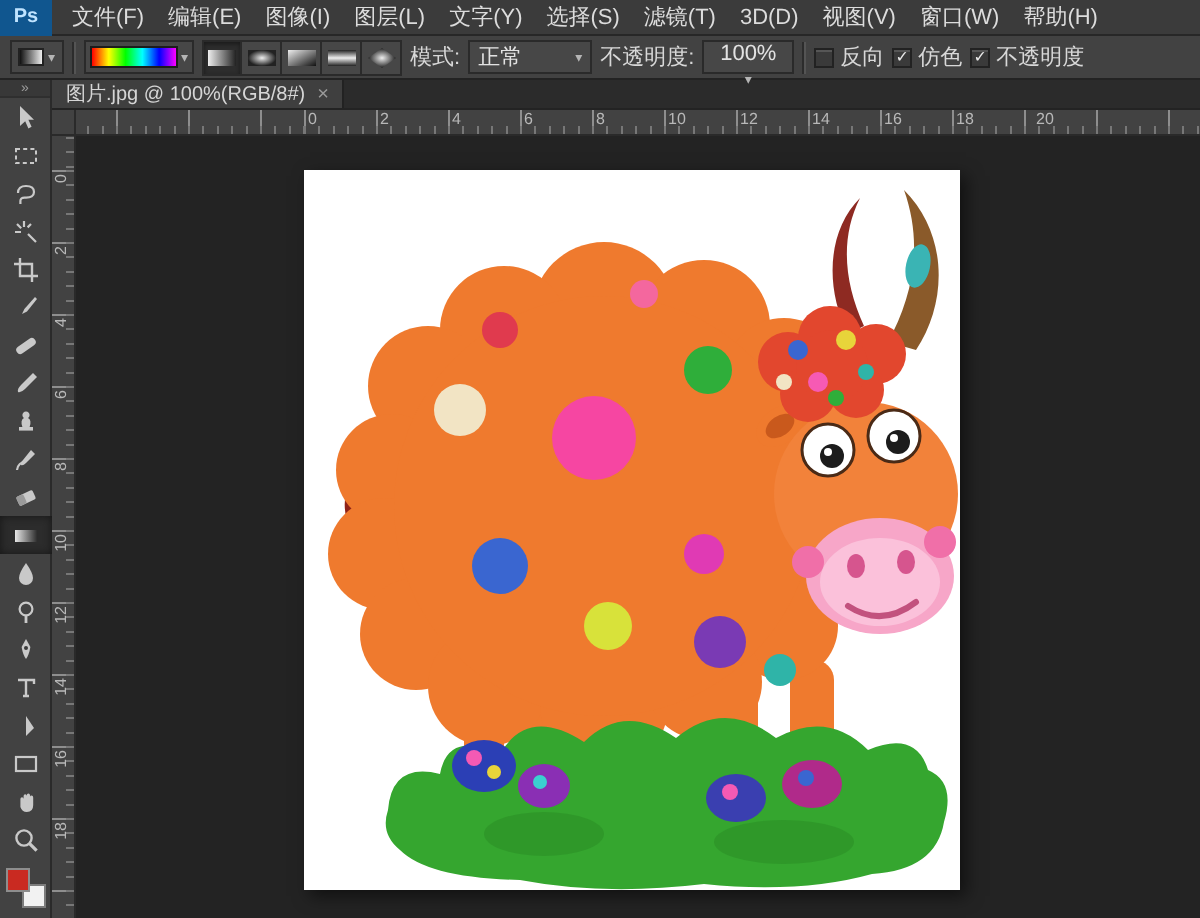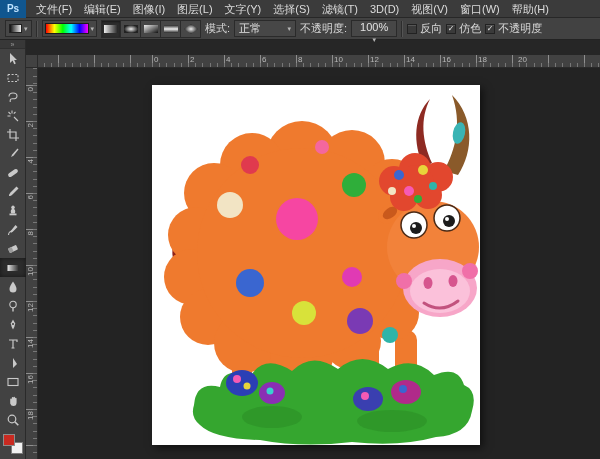--- a/index.html
+++ b/index.html
@@ -316,20 +316,26 @@
           <path d="M8.8 8.8 L12.3 12.3" stroke="#c9c9c9" stroke-width="1.6"></path>
         </svg>
     </div>
 
     <div class="swatches">
       <span class="sw-bg"></span>
       <span class="sw-fg"></span>
     </div>
   </div>
 
+  <div class="tabbar">
+    <div class="tab">
+      <span>图片.jpg @ 100%(RGB/8#)</span>
+      <span class="tab-close">×</span>
+    </div>
+  </div>
 
   <div class="corner"></div>
   <div class="hruler">
     <div class="maj"></div>
     <div class="min"></div>
     <span class="hnum" style="left:116px">0</span>
     <span class="hnum" style="left:152px">2</span>
     <span class="hnum" style="left:188px">4</span>
     <span class="hnum" style="left:224px">6</span>
     <span class="hnum" style="left:260px">8</span>

